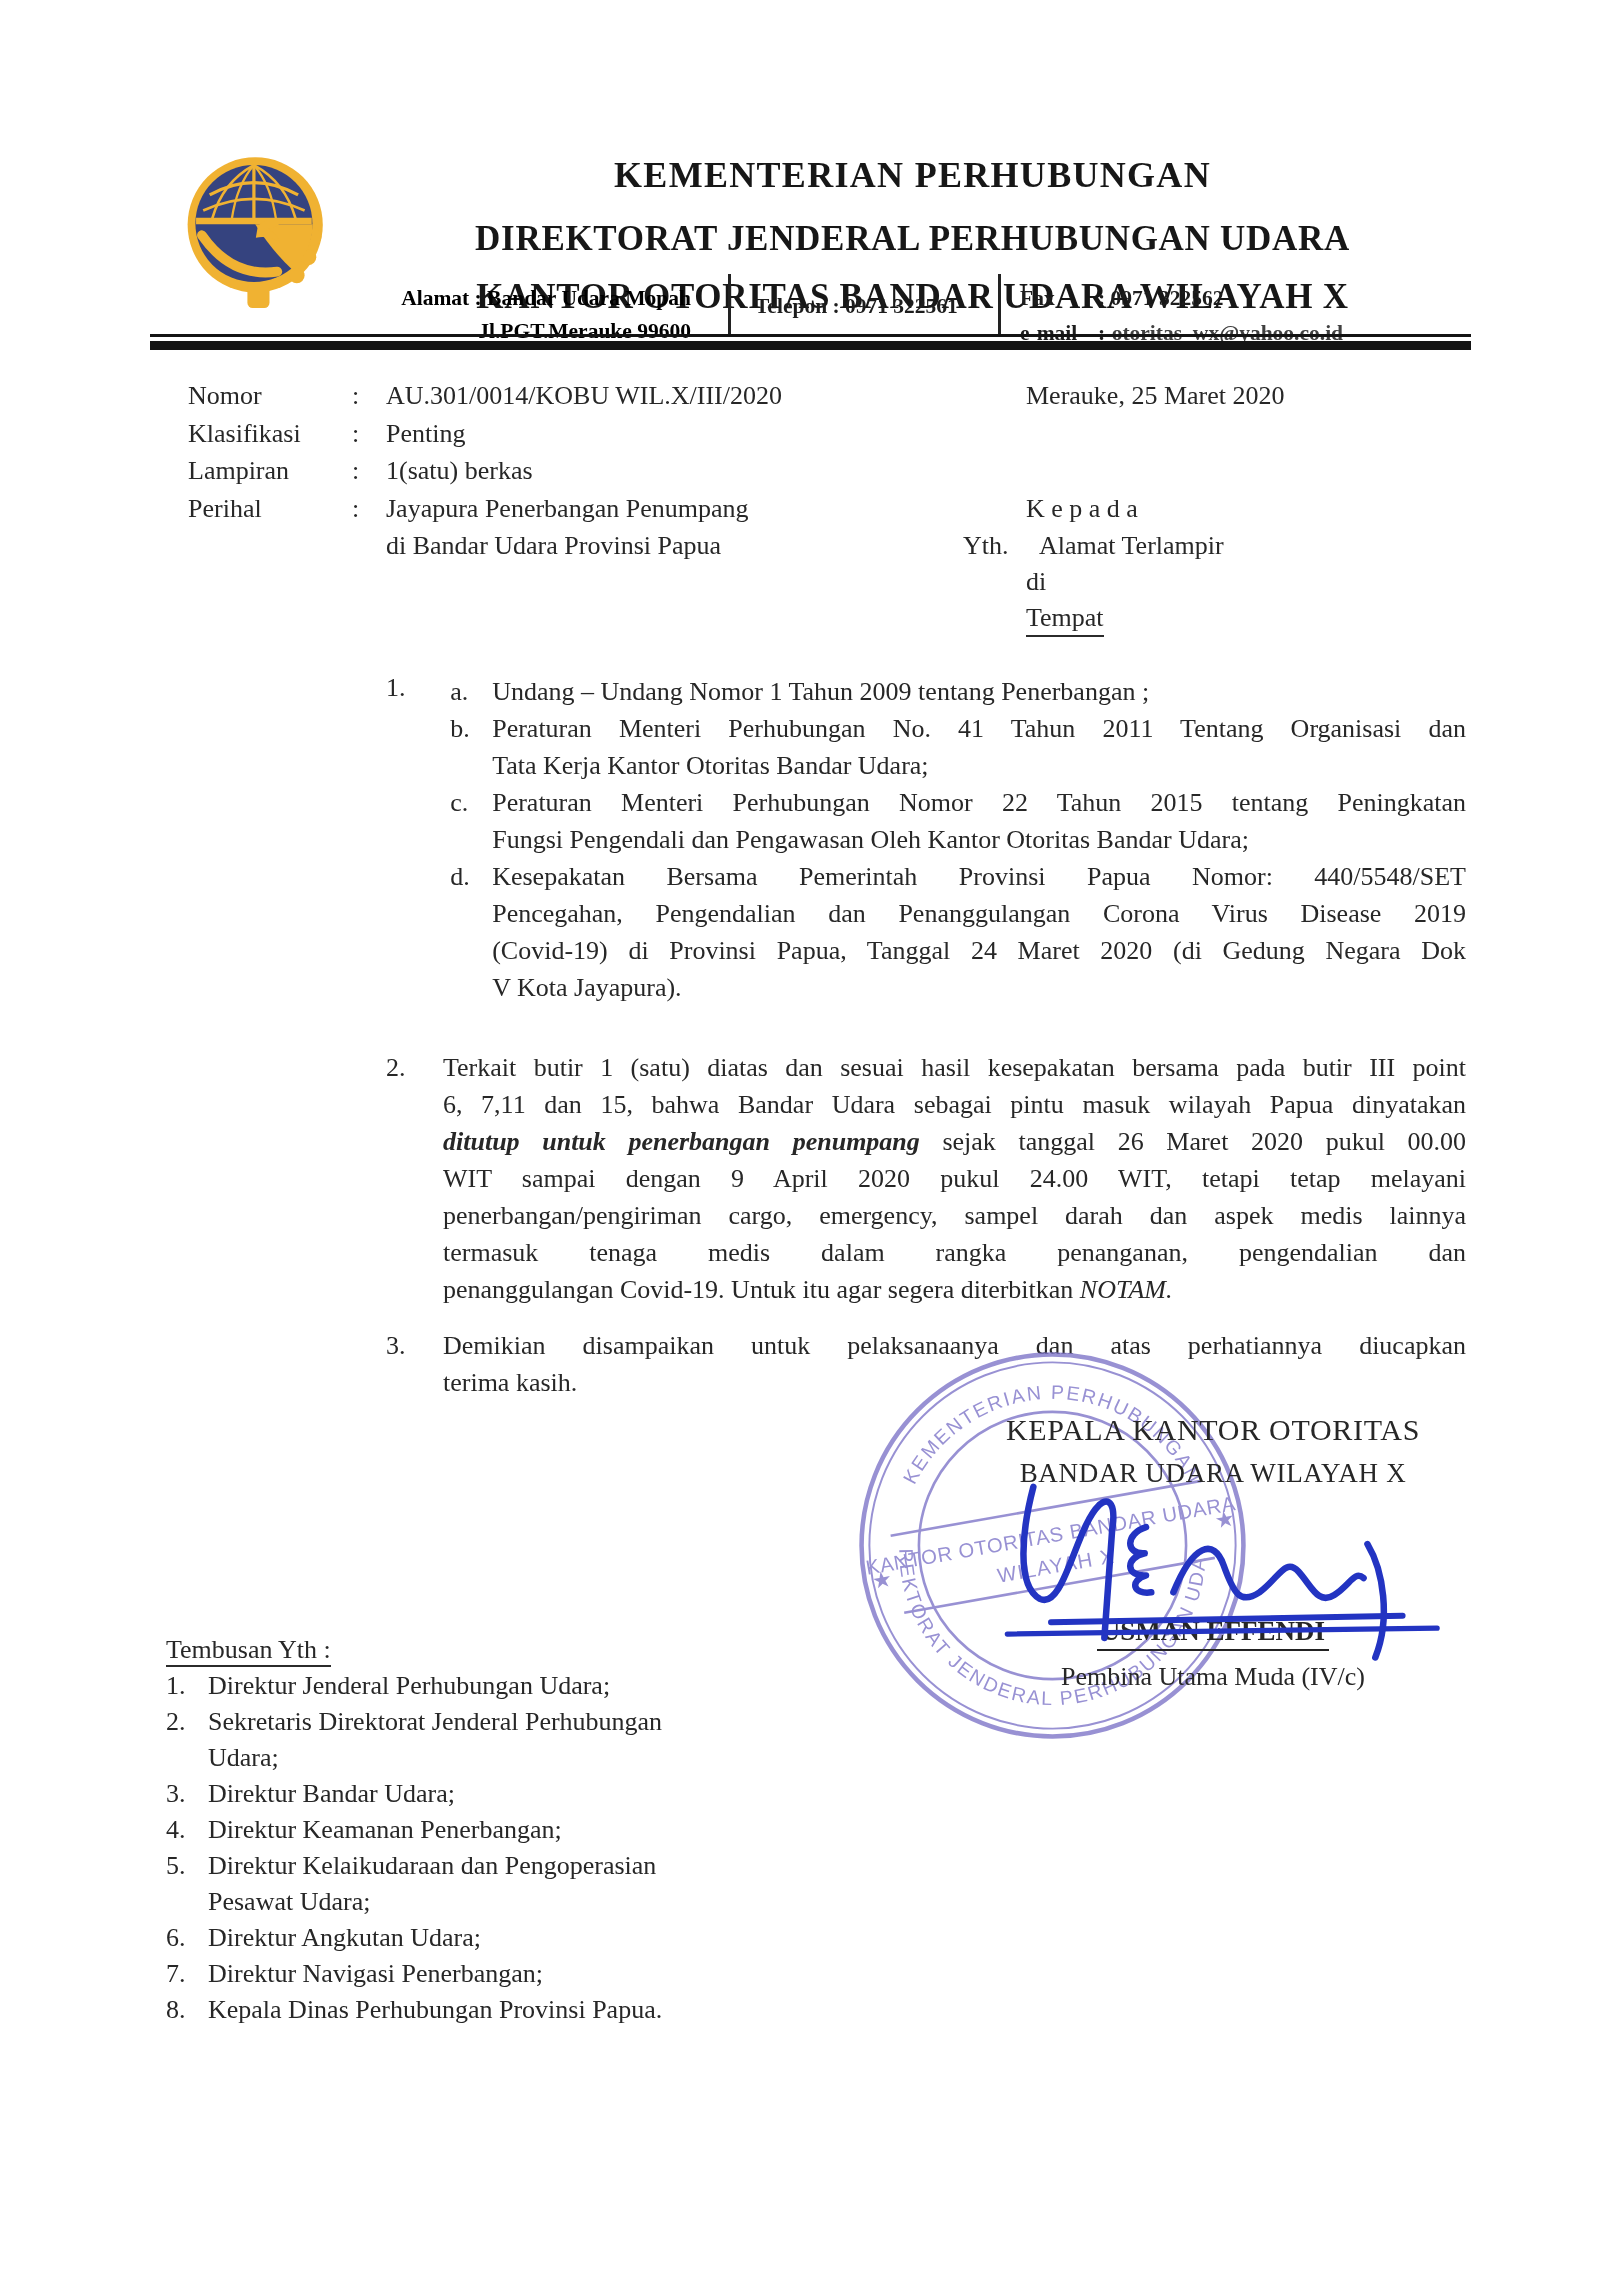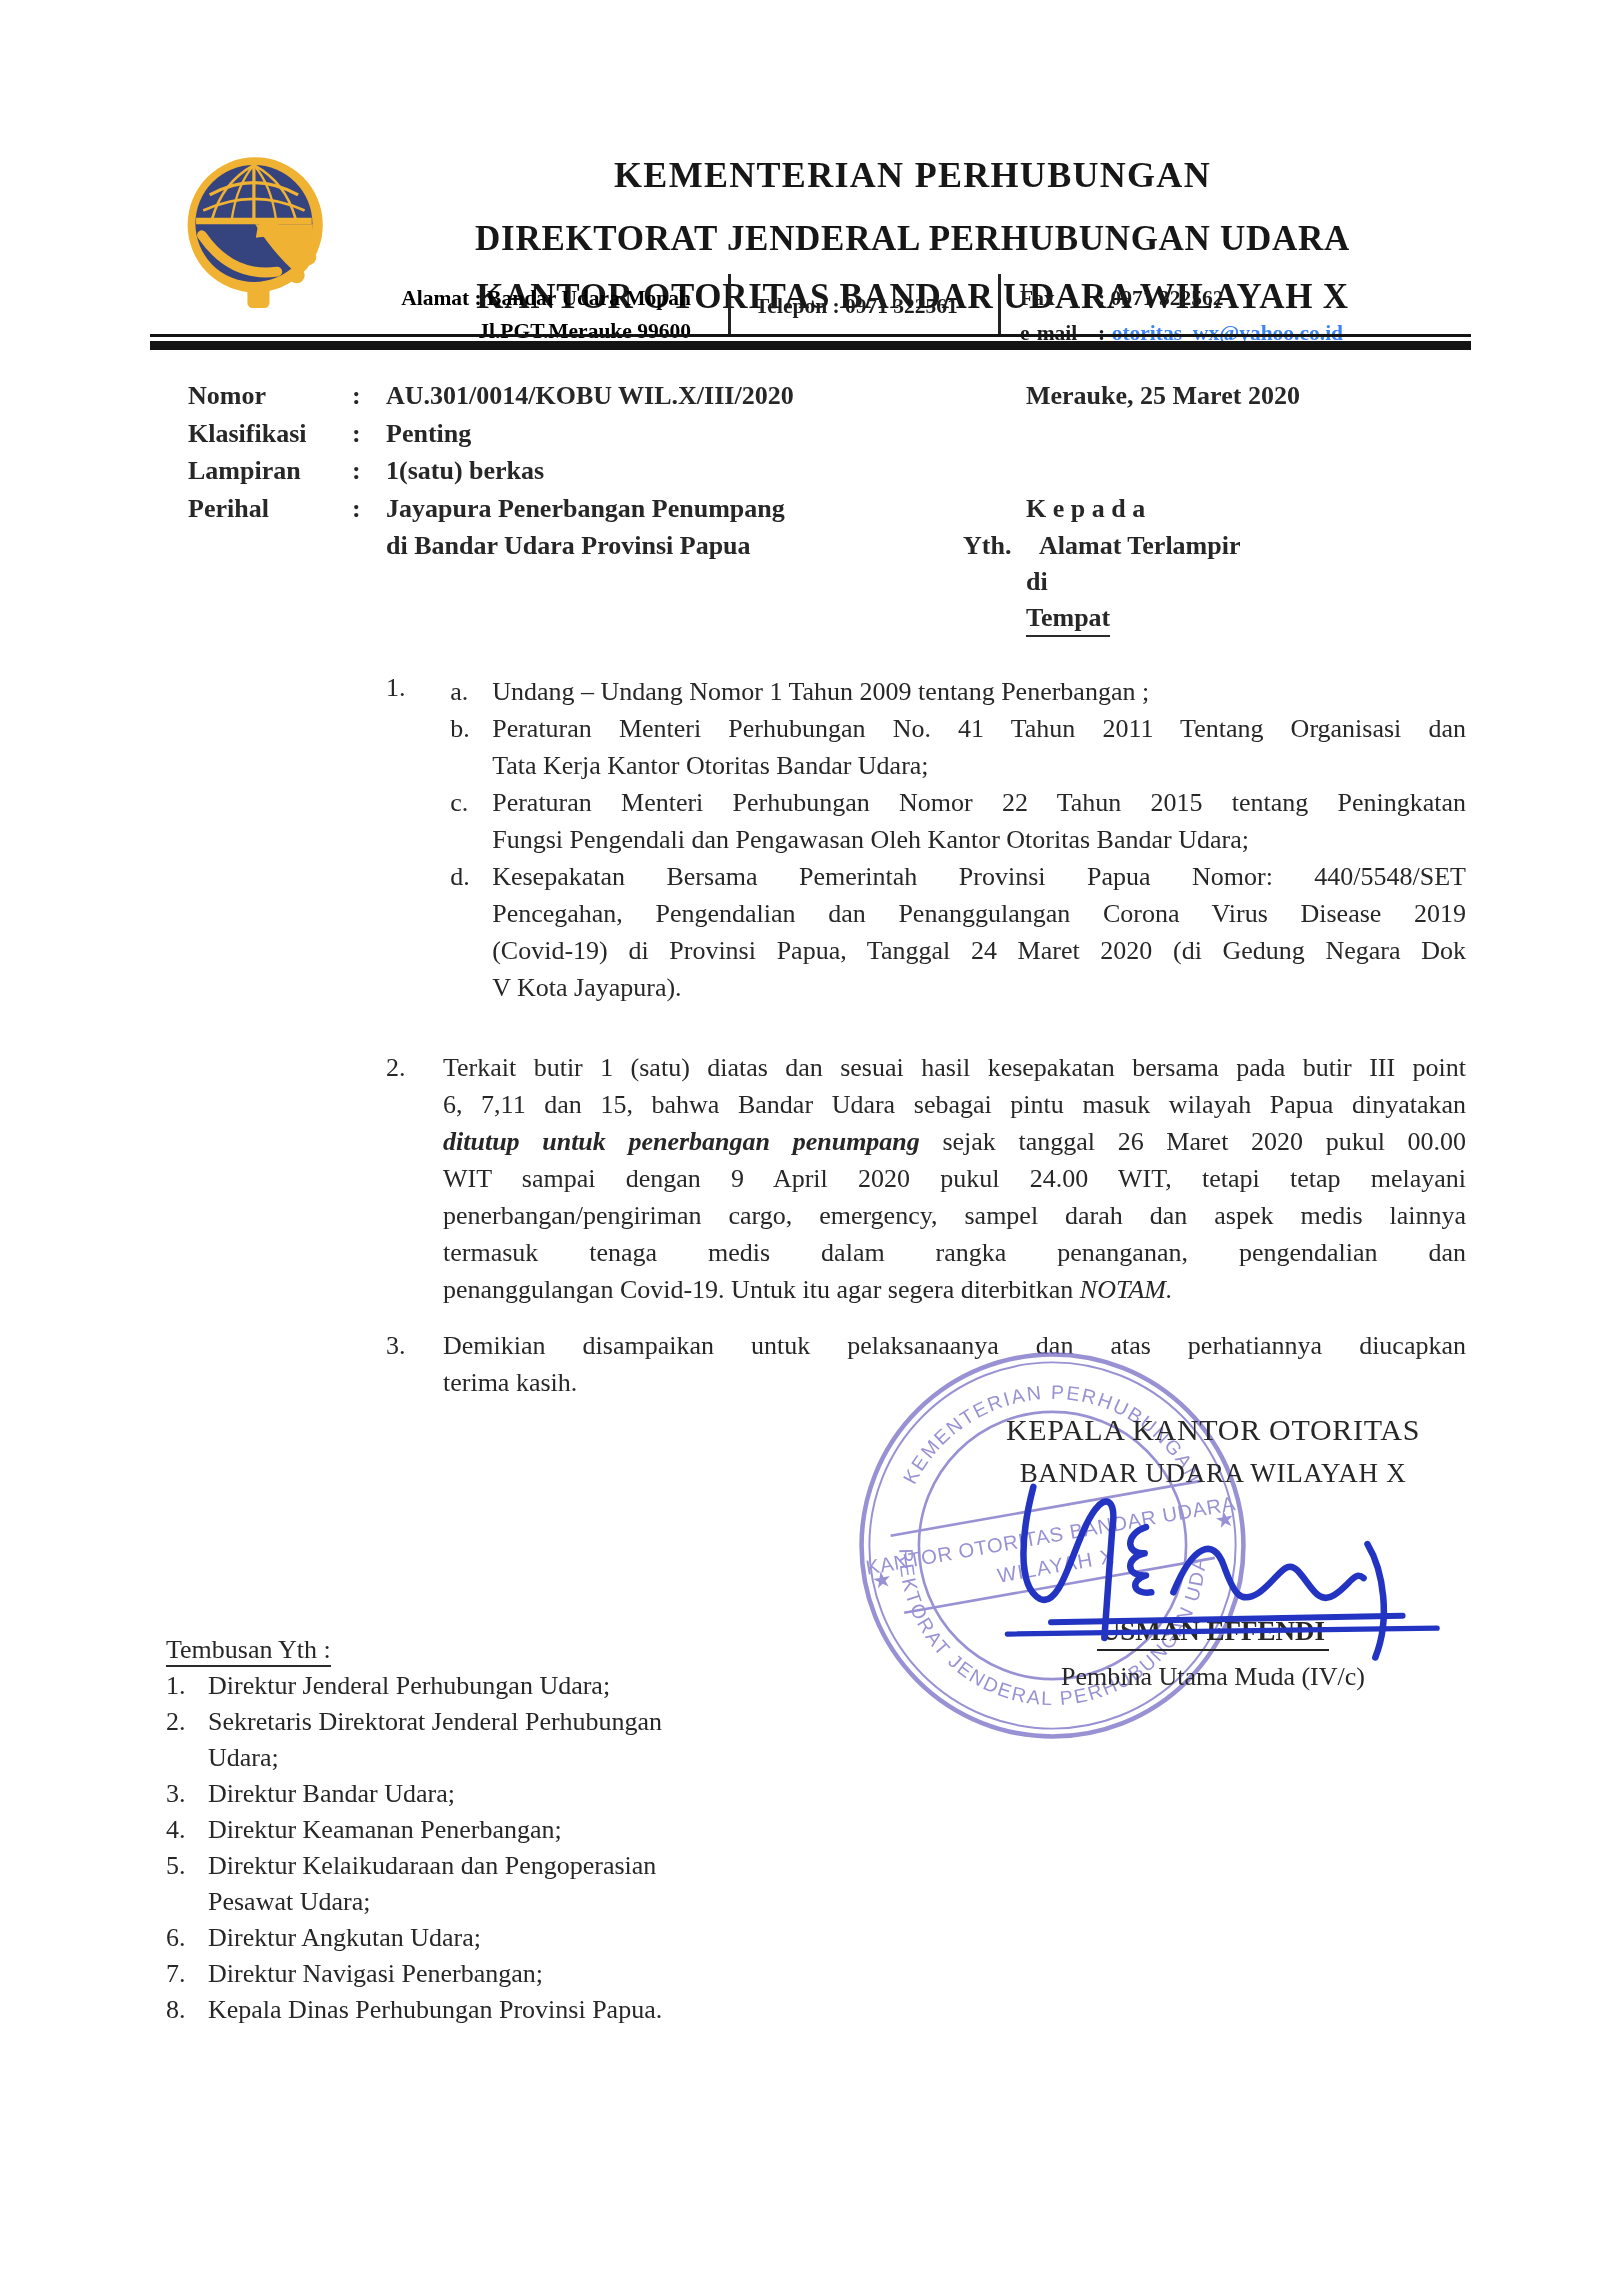--- a/index.html
+++ b/index.html
@@ -13,26 +13,26 @@
   .org-l2{font-size:35px;letter-spacing:0.7px;margin-top:23.5px;line-height:39px;}
   .org-l3{font-size:35px;letter-spacing:0.7px;margin-top:19.6px;line-height:39px;}
   .addr{position:absolute;left:365px;top:282px;width:326px;text-align:right;
         font-weight:bold;font-size:21.5px;line-height:33px;color:#000000;}
   .vdiv{position:absolute;width:2.6px;height:63px;background:#222;top:274px;}
   .div1{left:728px;} .div2{left:998px;}
   .phone{position:absolute;left:755px;top:286px;font-size:21.5px;font-weight:bold;color:#1d1d1d;margin-top:8px;}
   .faxrow{position:absolute;left:1020px;top:286px;font-size:21.5px;font-weight:bold;color:#1d1d1d;display:flex;}
   .emailrow{position:absolute;left:1020px;top:321px;font-size:21.5px;font-weight:bold;color:#1d1d1d;display:flex;}
   .ctc-label{width:78px;}
-  .email-link{color:#3b82f6;text-decoration:underline;cursor:pointer;margin-left:6.5px;}
+  .email-link{color:#404040;text-decoration:underline;cursor:pointer;margin-left:6.5px;}
   .rule-thin{position:absolute;left:150px;top:334px;width:1321px;height:3.3px;background:#141414;}
   .rule-thick{position:absolute;left:150px;top:341px;width:1321px;height:8.5px;background:#141414;}
 
   
-  .m{font-size:26px;line-height:30px;font-weight:bold;}
+  .m{font-size:26px;line-height:30px;}
   .ml{position:absolute;left:188px;}
   .mc{position:absolute;left:352px;}
   .mv{position:absolute;left:386px;}
   .r0{top:381px;} .r1{top:419px;} .r2{top:456px;} .r3{top:494px;} .r3b{top:531px;}
   .dateline{position:absolute;left:1026px;top:381px;}
   .kepada{position:absolute;left:1026px;top:494px;}
   .yth{position:absolute;left:963px;top:531px;}
   .recipient{position:absolute;left:1039px;top:531px;}
   .di{position:absolute;left:1026px;top:567px;}
   .tempat{position:absolute;left:1026px;top:603px;border-bottom:2px solid #2b2b2b;padding-bottom:2px;}

